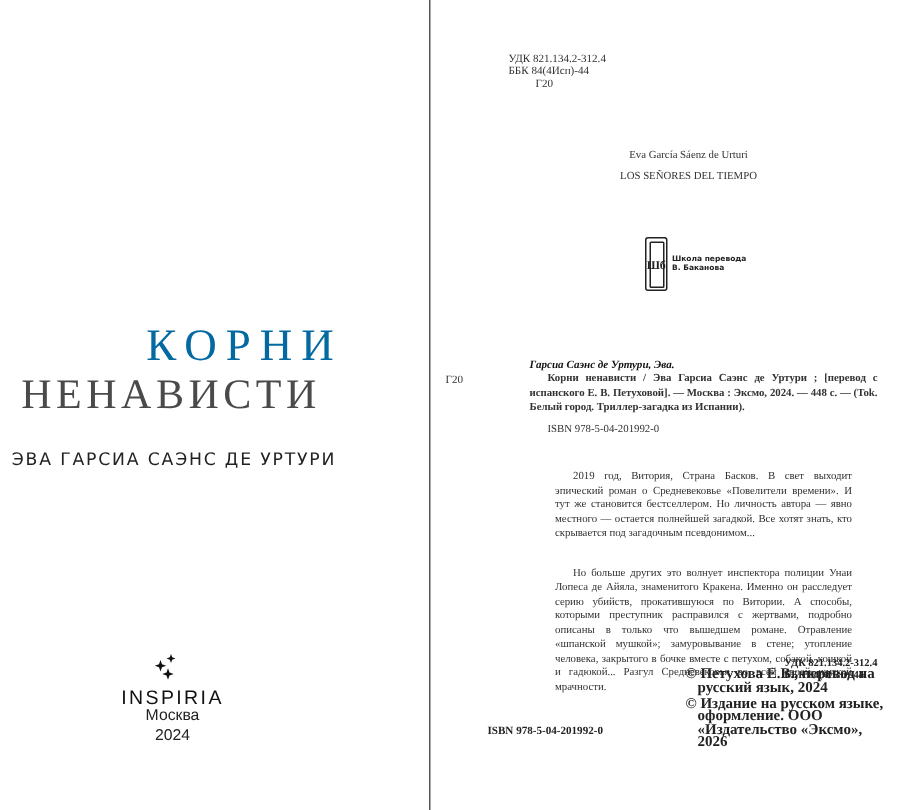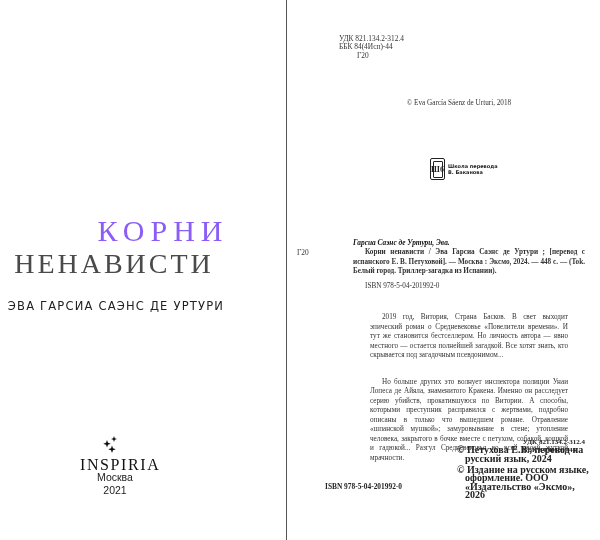--- a/index.html
+++ b/index.html
@@ -39,21 +39,21 @@
       position: absolute;
       top: 216px;
       left: 0;
       width: 286px;
       text-align: center;
       padding-left: 40px;
       box-sizing: border-box;
       font-family: "Liberation Serif", "DejaVu Serif", serif;
       font-size: 30px;
       letter-spacing: 6px;
-      color: #8b5cf6;
+      color: #0369a1;
       line-height: 30px;
     }
     .title-line-2 {
       position: absolute;
       top: 249px;
       left: -6px;
       width: 240px;
       text-align: center;
       font-family: "Liberation Serif", "DejaVu Serif", serif;
       font-size: 28px;
@@ -82,22 +82,22 @@
     }
     .stars-icon {
       display: block;
       width: 20px;
       height: 18px;
       margin: 0 auto 4px auto;
       position: relative;
       left: -3px;
     }
     .publisher-name {
-      font-family: Liberation Serif, serif;
-      font-size: 16px;
+      font-family: Liberation Sans, sans-serif;
+      font-size: 13px;
       letter-spacing: 1.6px;
       color: #111111;
       line-height: 13px;
       white-space: nowrap;
     }
     .publisher-city, .publisher-year {
       font-family: Liberation Sans, sans-serif;
       font-size: 10.5px;
       color: #222222;
       line-height: 13px;
@@ -136,21 +136,21 @@
     .logo-block {
       position: absolute;
       left: 143px;
       top: 158px;
       display: flex;
       align-items: center;
       gap: 3px;
     }
     .logo-mark {
       width: 15px;
-      height: 22px;
+      height: 36px;
       border: 1.3px solid #222;
       border-radius: 2px;
       box-sizing: border-box;
       position: relative;
       display: flex;
       align-items: center;
       justify-content: center;
       font-size: 8px;
       font-weight: bold;
       color: #222;
@@ -270,36 +270,37 @@
     <div class="author-ru">ЭВА ГАРСИА САЭНС ДЕ УРТУРИ</div>
 
     <div class="publisher-block">
       <svg class="stars-icon" viewBox="0 0 20 18">
         <path d="M12 0 L12.8 2.2 L15 3 L12.8 3.8 L12 6 L11.2 3.8 L9 3 L11.2 2.2 Z" fill="#111"></path>
         <path d="M5 4 L6 6.8 L8.8 7.8 L6 8.8 L5 11.6 L4 8.8 L1.2 7.8 L4 6.8 Z" fill="#111"></path>
         <path d="M10 9.5 L11 12.3 L13.8 13.3 L11 14.3 L10 17.1 L9 14.3 L6.2 13.3 L9 12.3 Z" fill="#111"></path>
       </svg>
       <div class="publisher-name">INSPIRIA</div>
       <div class="publisher-city">Москва</div>
-      <div class="publisher-year">2021</div>
+      <div class="publisher-year">2024</div>
     </div>
   </div>
 
   <div class="gutter"></div>
 
   <div class="right-page">
 
     <div class="classif-top">
       <div>УДК 821.134.2-312.4</div>
       <div>ББК 84(4Исп)-44</div>
       <div class="g-code">Г20</div>
     </div>
 
     <div class="original-block">
-      <div>© Eva García Sáenz de Urturi, 2018</div>
+      <div>Eva García Sáenz de Urturi</div>
+      <div>LOS SEÑORES DEL TIEMPO</div>
     </div>
 
     <div class="logo-block">
       <div class="logo-mark">Шб</div>
       <div class="logo-text">
         <div>Школа перевода</div>
         <div>В. Баканова</div>
       </div>
     </div>
 

